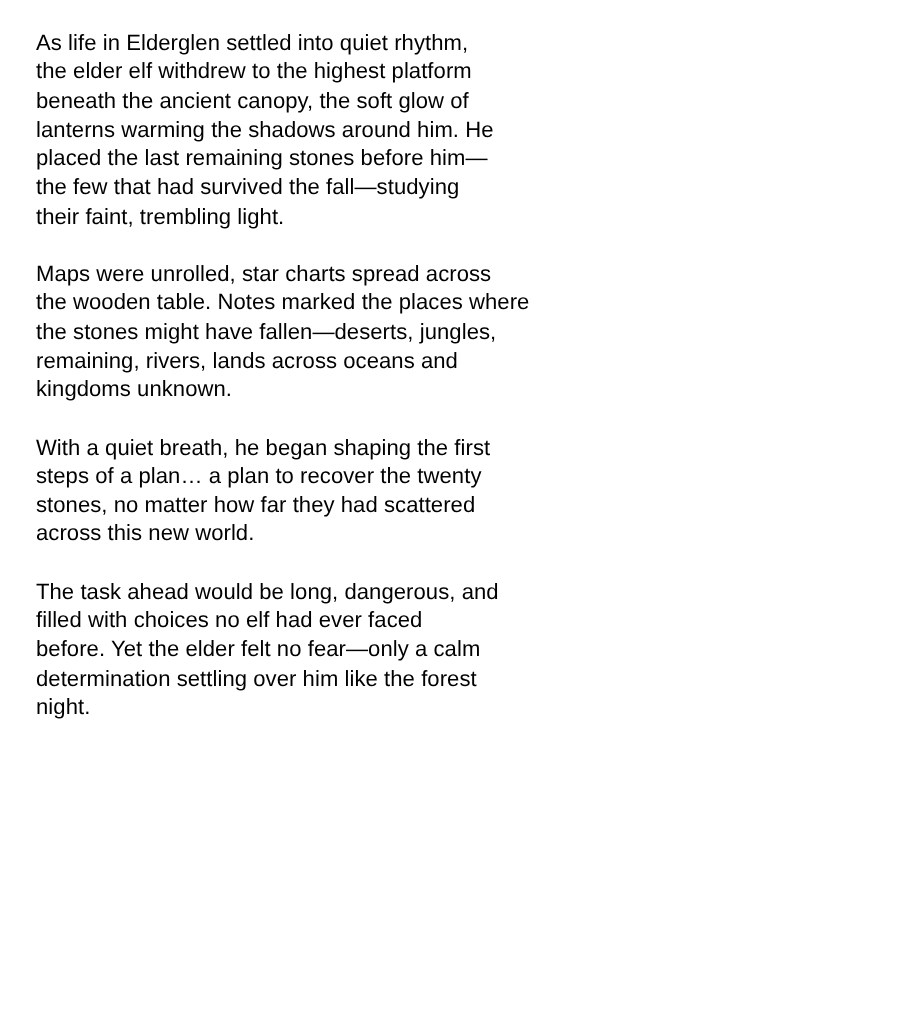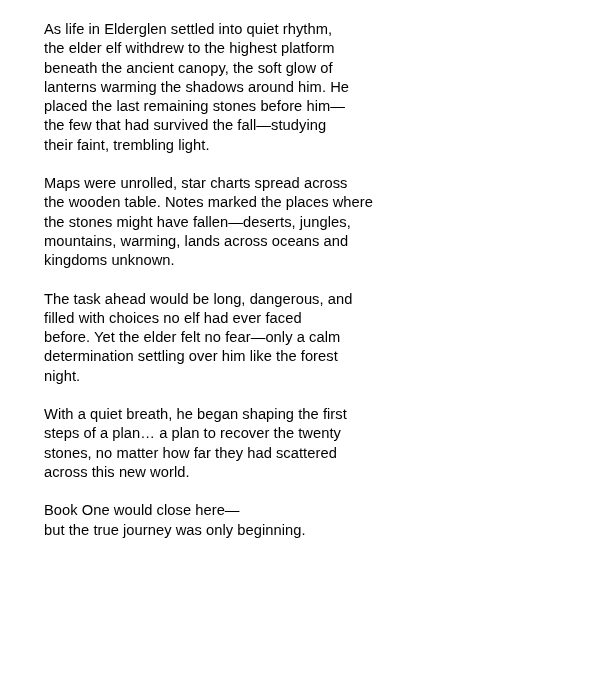--- a/index.html
+++ b/index.html
@@ -11,21 +11,21 @@
     height: 680px;
     background: #ffffff;
     font-family: "Liberation Sans", sans-serif;
     color: #000000;
     overflow: hidden;
   }
   .page {
     box-sizing: border-box;
     width: 600px;
     height: 680px;
-    padding: 20px 30px 0 44px;
+    padding: 20px 30px 0 24px;
     background: #ffffff;
   }
   .para {
     font-size: 14.7px;
     line-height: 19.3px;
     margin: 0 0 19px 0;
     white-space: pre-line;
     letter-spacing: 0.05px;
     color: #000000;
   }
@@ -40,26 +40,24 @@
   <p class="para">As life in Elderglen settled into quiet rhythm,
 the elder elf withdrew to the highest platform
 beneath the ancient canopy, the soft glow of
 lanterns warming the shadows around him. He
 placed the last remaining stones before him—
 the few that had survived the fall—studying
 their faint, trembling light.</p>
   <p class="para">Maps were unrolled, star charts spread across
 the wooden table. Notes marked the places where
 the stones might have fallen—deserts, jungles,
-mountains, warming, lands across oceans and
+remaining, rivers, lands across oceans and
 kingdoms unknown.</p>
+  <p class="para">With a quiet breath, he began shaping the first
+steps of a plan… a plan to recover the twenty
+stones, no matter how far they had scattered
+across this new world.</p>
   <p class="para">The task ahead would be long, dangerous, and
 filled with choices no elf had ever faced
 before. Yet the elder felt no fear—only a calm
 determination settling over him like the forest
 night.</p>
-  <p class="para">With a quiet breath, he began shaping the first
-steps of a plan… a plan to recover the twenty
-stones, no matter how far they had scattered
-across this new world.</p>
-  <p class="para">Book One would close here—
-but the true journey was only beginning.</p>
 </div>
 
 </body></html>

